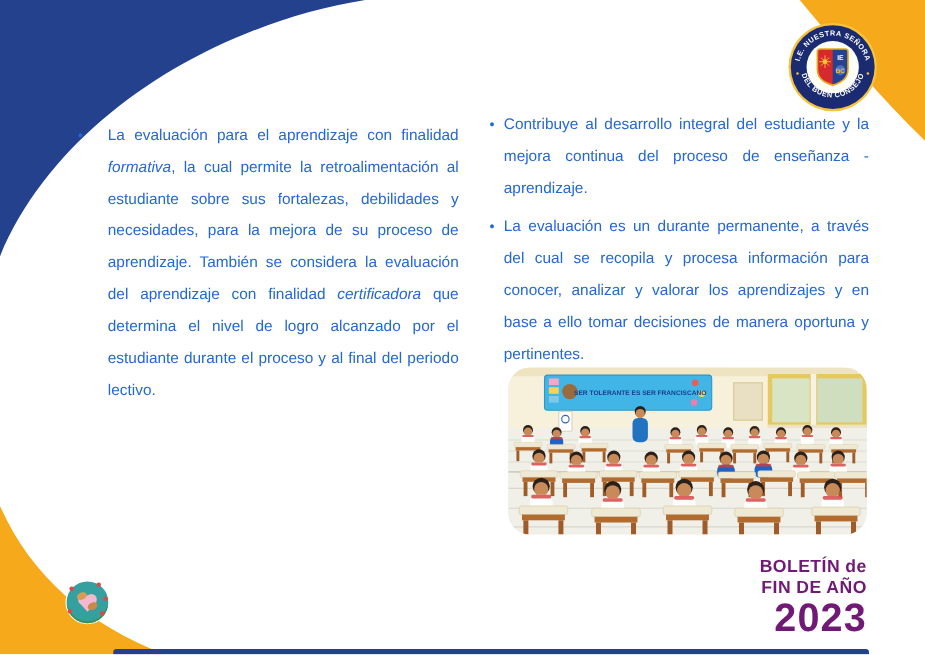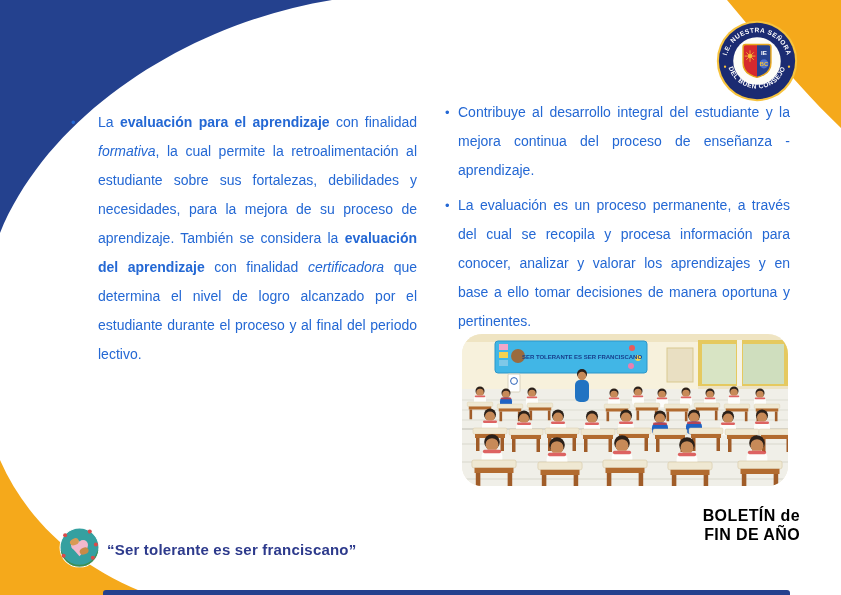--- a/index.html
+++ b/index.html
@@ -15,30 +15,30 @@
   
   .col-left{position:absolute;left:65px;top:108px;width:352px;}
   .col-right{position:absolute;left:445px;top:98px;width:345px;}
   .blue-text{color:#2468D4;font-size:14px;line-height:29px;text-align:justify;}
   .intro{margin:0 0 27px 0;}
   .bullet{position:relative;margin:0 0 6px 0;}
   .col-left .bullet{padding-left:33px;}
   .col-right .bullet{padding-left:13px;}
   .marker{position:absolute;left:6px;top:0;font-size:13px;}
   .col-right .marker{left:0;}
-  .seg-b{font-weight:700;}
+  .seg-b{font-weight:400;}
   .seg-iu{font-style:italic;}
   
   .photo{position:absolute;left:462px;top:334px;width:326px;height:152px;
          border-radius:20px;overflow:hidden;background:#F2EEDF;}
   
   .tol-logo{position:absolute;left:59px;top:527px;width:41px;height:41px;}
   .motto{position:absolute;left:107px;top:541px;color:#2D3A8C;font-size:15px;
          font-weight:700;letter-spacing:0.2px;}
-  .boletin{position:absolute;right:41px;top:506px;text-align:right;color:#000000;}
+  .boletin{position:absolute;right:53px;top:506px;text-align:right;color:#701a75;}
   .boletin-line{font-size:16px;font-weight:700;line-height:19px;letter-spacing:0.4px;}
   .boletin-year{font-size:36px;font-weight:800;line-height:33px;letter-spacing:1px;margin-top:1px;}
 </style>
 </head>
 <body>
 
 <div class="page">
 
   <svg class="deco corner-tl" width="340" height="240" viewBox="0 0 340 240">
     <path d="M0 0 H332 C195 22 52 108 0 233 Z" fill="#24418E"></path>
@@ -89,21 +89,21 @@
     </div>
   </div>
 
   <div class="col-right blue-text">
     <div class="bullet">
       <span class="marker">•</span>
       <span>Contribuye al desarrollo integral del estudiante y la mejora continua del proceso de enseñanza - aprendizaje.</span>
     </div>
     <div class="bullet">
       <span class="marker">•</span>
-      <span>La evaluación es un proceso permanente, a través del cual se recopila y procesa información para conocer, analizar y valorar los aprendizajes y en base a ello tomar decisiones de manera oportuna y pertinentes.</span>
+      <span>La evaluación es un durante permanente, a través del cual se recopila y procesa información para conocer, analizar y valorar los aprendizajes y en base a ello tomar decisiones de manera oportuna y pertinentes.</span>
     </div>
   </div>
 
   <div class="photo">
     <svg width="326" height="152" viewBox="0 0 326 152">
       <rect width="326" height="95" fill="#F7F1DC"></rect>
       <polygon points="200,0 326,0 326,16" fill="#FBFAF2"></polygon>
       <rect width="326" height="8" fill="#EFE4C2"></rect>
 
       <g>
@@ -232,20 +232,20 @@
       <ellipse cx="24.5" cy="23.5" rx="4.5" ry="3.2" fill="#C88A48" transform="rotate(-25 24.5 23.5)"></ellipse>
     </g>
     <g fill="#D84B4B">
       <circle cx="6" cy="8" r="2"></circle>
         <circle cx="30" cy="4.5" r="2"></circle>
         <circle cx="36" cy="17" r="2"></circle>
       <circle cx="4.5" cy="28" r="2"></circle>
         <circle cx="33" cy="30" r="2"></circle>
     </g>
   </svg>
-  <div class="motto">“Ser tolerante es ser franciscano”</div>
 
   <div class="boletin">
     <div class="boletin-line">BOLETÍN de</div>
     <div class="boletin-line">FIN DE AÑO</div>
+    <div class="boletin-year">2023</div>
   </div>
 
 </div>
 
 </body></html>

